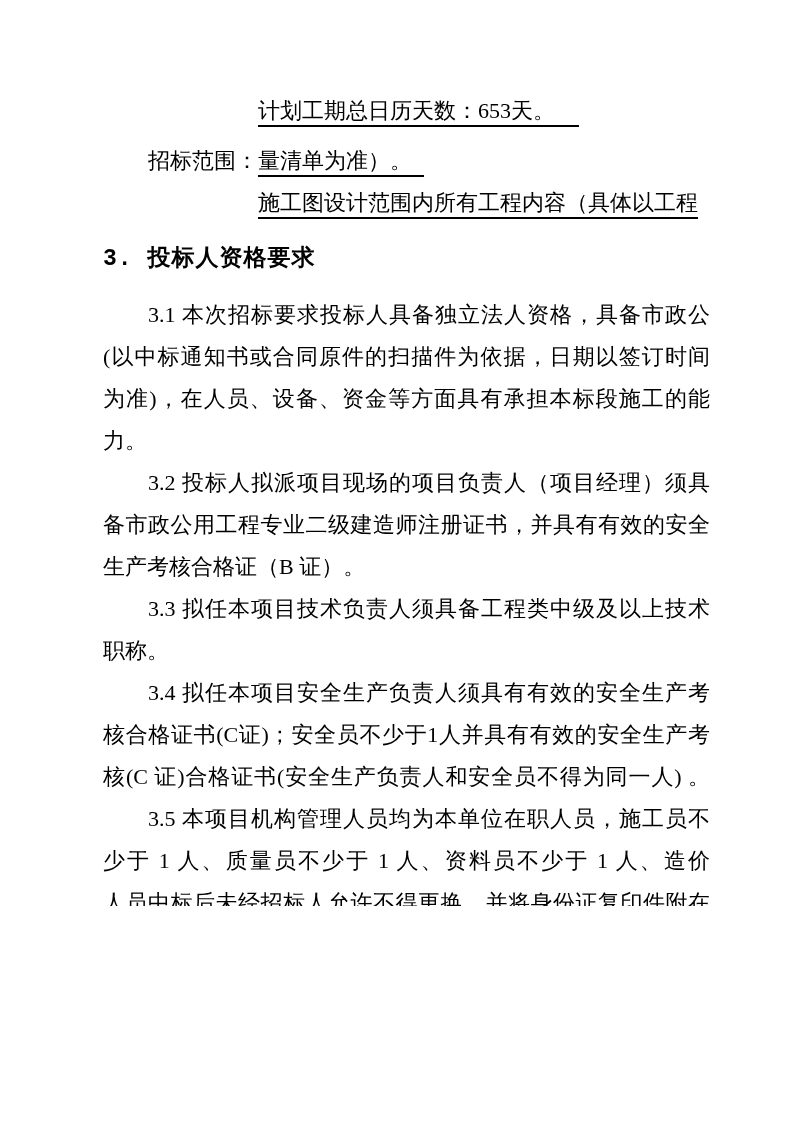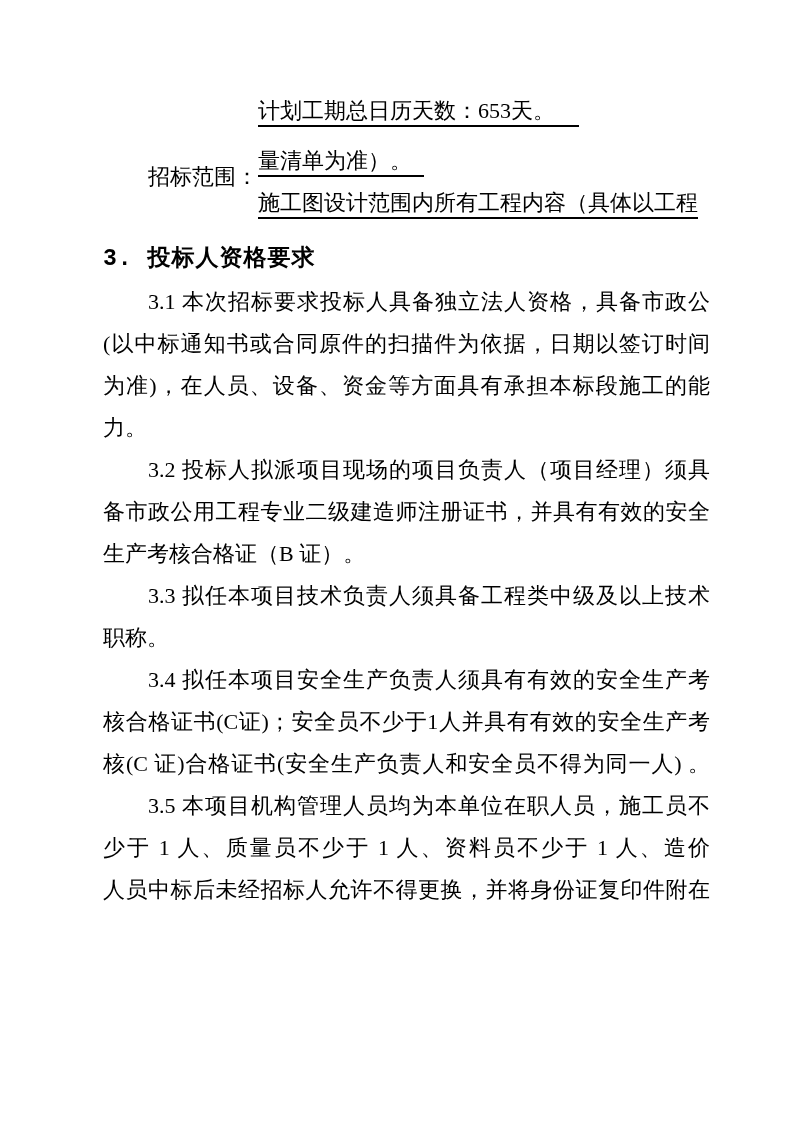--- a/index.html
+++ b/index.html
@@ -35,33 +35,32 @@
 
   .scope {
     position: relative;
     padding-left: 155px;
     margin-top: 8px;
   }
   .scope-label {
     position: absolute;
     left: 45px;
     top: 0;
-    margin-top: 16px;
   }
 
   .heading {
     font-family: Liberation Mono, monospace;
     font-weight: 700;
     font-size: 23px;
     line-height: 42px;
     letter-spacing: 1px;
     margin: 14px 0 0 0;
   }
 
-  .clauses { margin-top: 1px; }
+  .clauses { margin-top: 14px; }
   .line {
     white-space: normal;
     text-align: justify;
   }
   .line.fill { text-align-last: justify; }
   .line.indent { text-indent: 45px; }
 </style>
 </head>
 <body>
 

